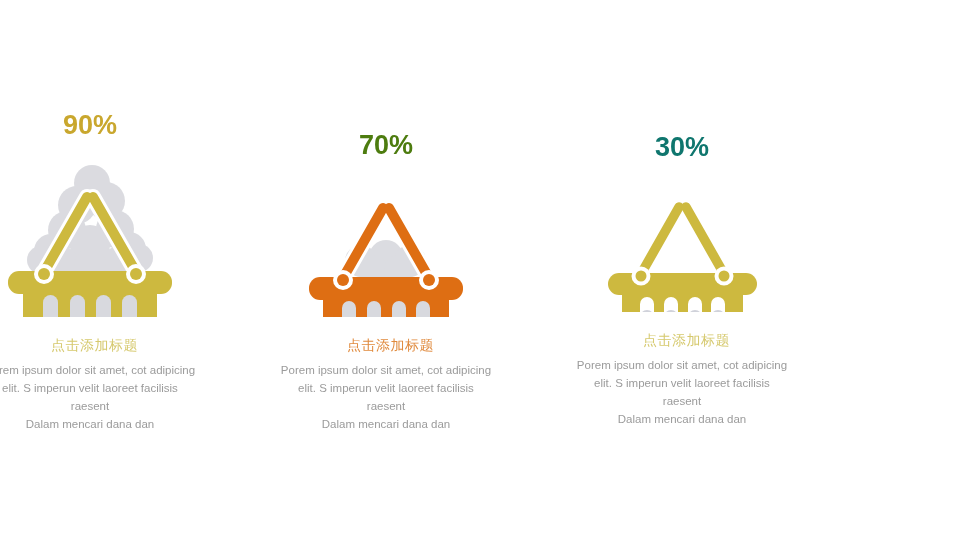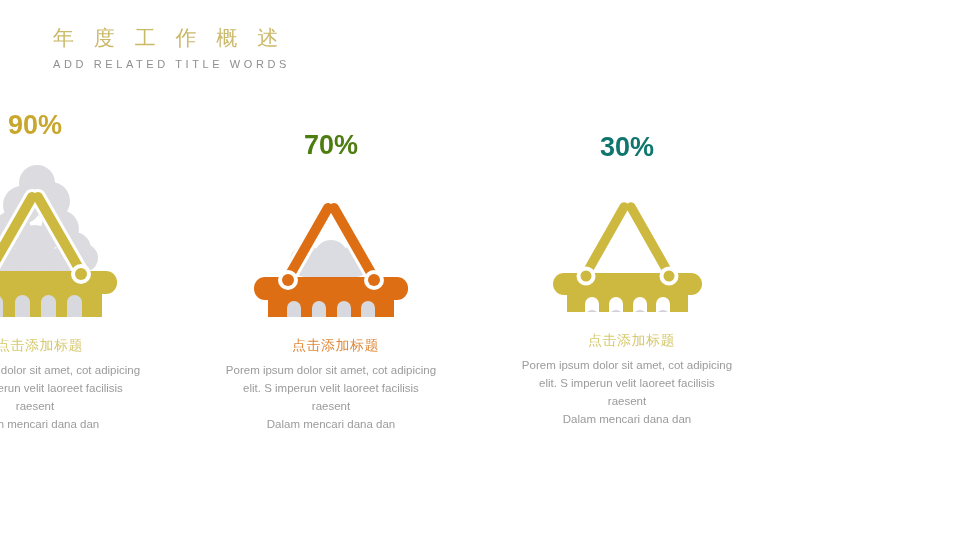--- a/index.html
+++ b/index.html
@@ -34,21 +34,21 @@
     font-weight:400;
     white-space:nowrap;
   }
 
   
   .columns {
     position:absolute;
     left:0; top:112px;
     width:772px;
     display:flex;
-    justify-content:flex-end;
+    justify-content:center;
     align-items:flex-start;
   }
   .col {
     width:290px;
     display:flex;
     flex-direction:column;
     align-items:center;
   }
   .col-1 { margin-right:6px; }
   .col-2 { margin-right:6px; }
@@ -86,24 +86,20 @@
     text-align:center;
     width:255px;
     white-space:pre-line;
   }
 </style>
 </head>
 <body>
 
 <div class="slide">
 
-  <div class="header">
-    <div class="title-cn">年 度 工 作 概 述</div>
-    <div class="title-en">ADD RELATED TITLE WORDS</div>
-  </div>
 
   <div class="columns">
 
     <div class="col col-1">
       <div class="pct" style="color:#c9a72e">90%</div>
 
       <div class="basket-wrap">
         <svg class="basket-svg" width="170" height="175" viewBox="0 0 170 175">
 
           <g fill="#d8d9de" opacity="0.92">

